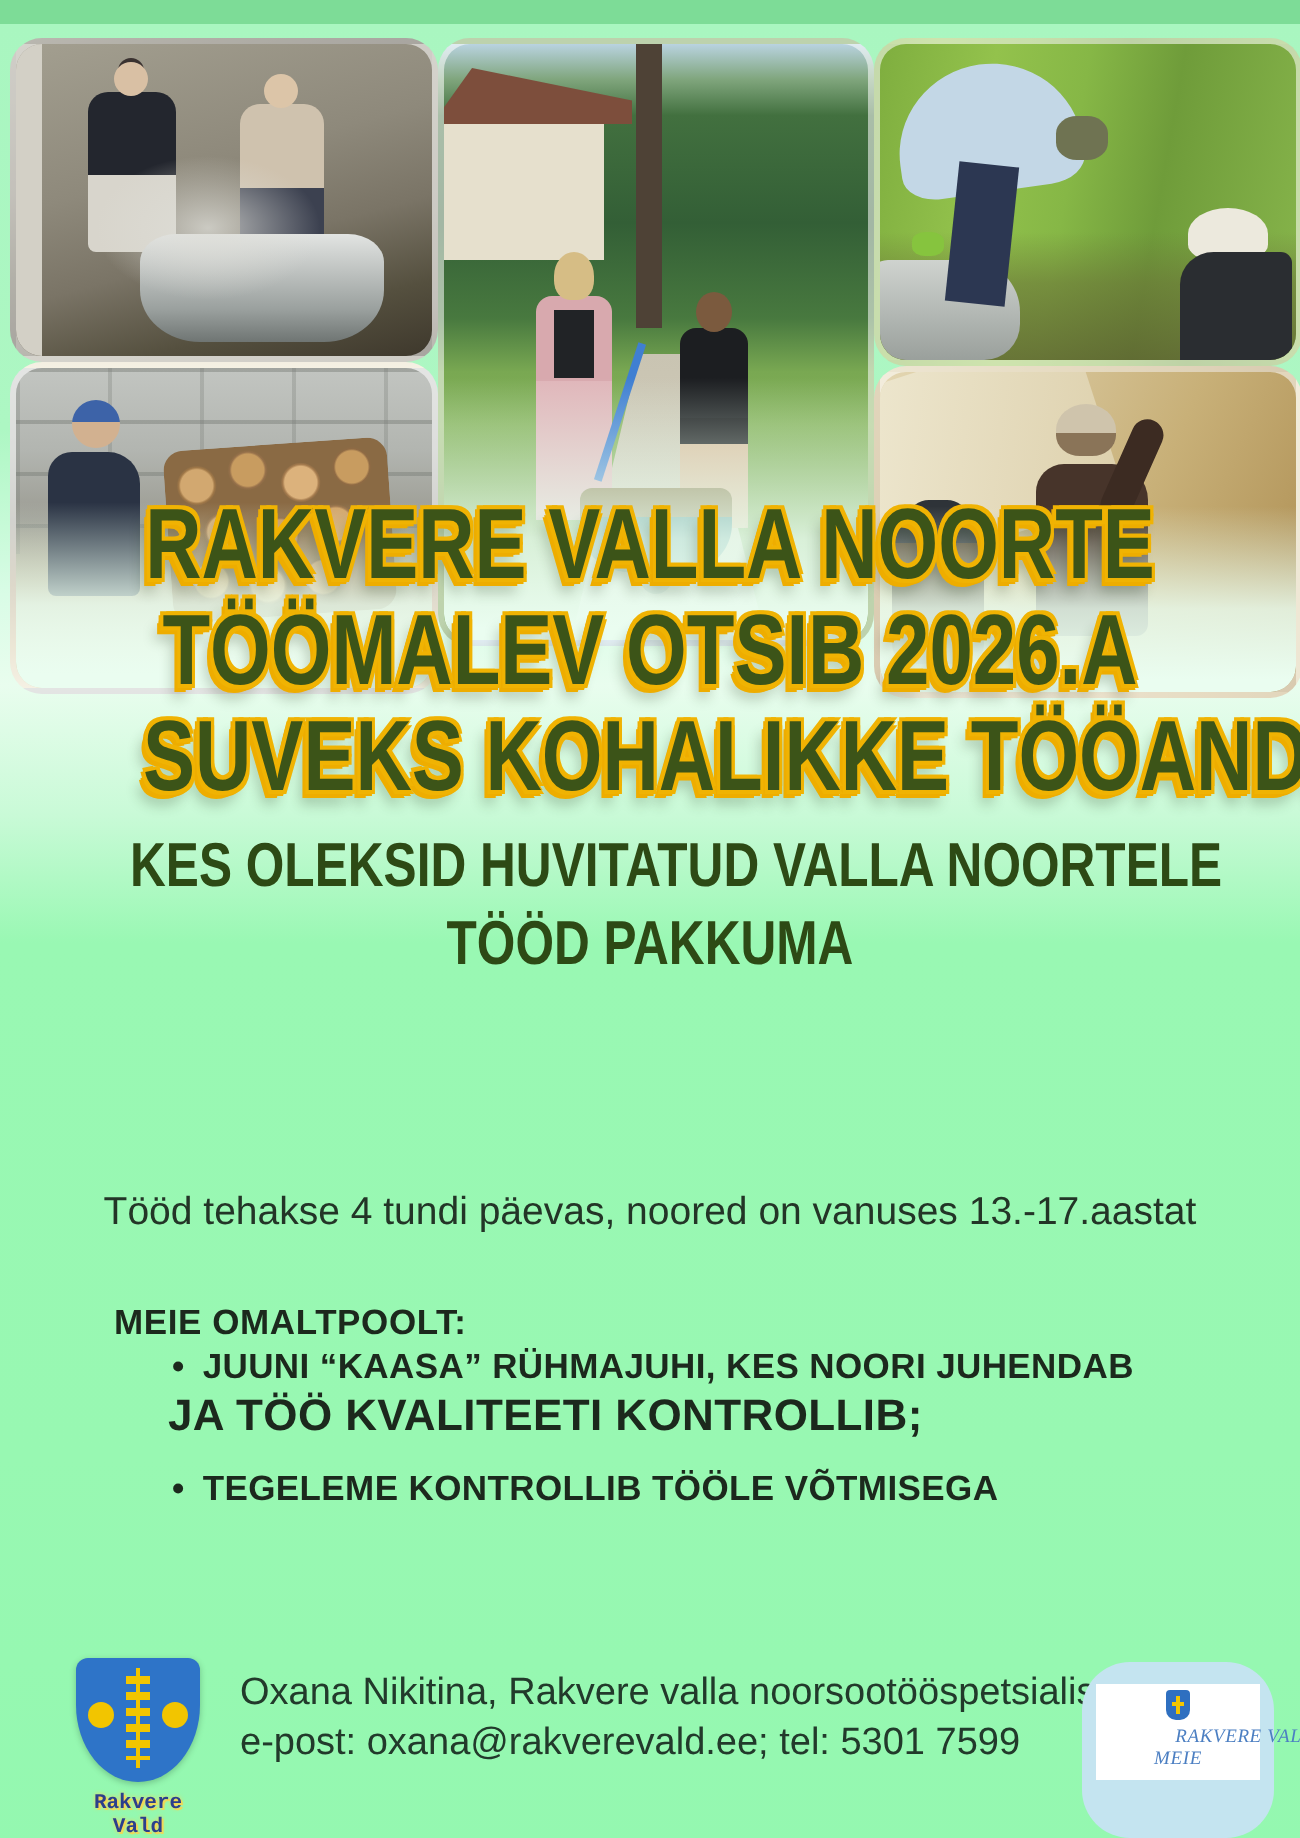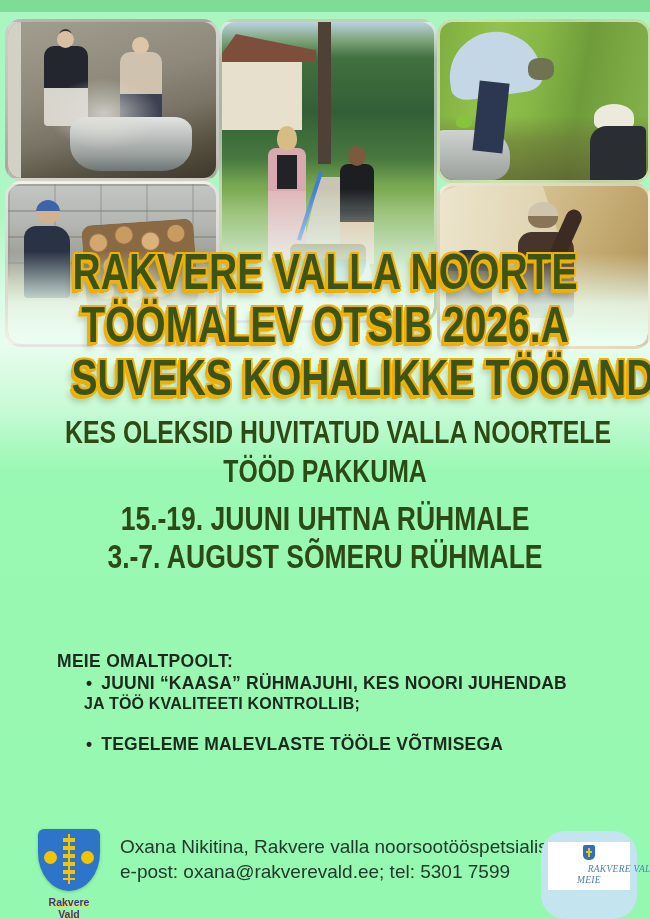--- a/index.html
+++ b/index.html
@@ -110,35 +110,35 @@
   .subtitle-block{top:401px;}
   .sub-line{font-size:31px;font-weight:700;line-height:39px;color:#2d4a15;white-space:nowrap;
     transform:scaleX(0.8);transform-origin:50% 50%;}
   .dates-block{top:487px;}
   .date-line{font-size:34px;font-weight:700;line-height:38px;color:#2d4a15;white-space:nowrap;
     transform:scaleX(0.78);transform-origin:50% 50%;}
   .info-line{position:absolute;left:0;top:583px;width:650px;text-align:center;
     font-size:19.5px;color:#233527;z-index:5;}
   .offer-heading{position:absolute;left:57px;top:639px;font-size:17.5px;font-weight:700;color:#1c291d;letter-spacing:0.3px;z-index:5;}
   .bullet-row{position:absolute;display:flex;gap:9px;font-size:17.5px;font-weight:700;color:#1c291d;letter-spacing:0.2px;white-space:nowrap;z-index:5;}
-  .bullet-cont{position:absolute;font-size:16px;font-weight:700;color:#1c291d;letter-spacing:0.2px;white-space:nowrap;z-index:5;}
+  .bullet-cont{position:absolute;font-size:22px;font-weight:700;color:#1c291d;letter-spacing:0.2px;white-space:nowrap;z-index:5;}
   #b1l1{left:86px;top:661px;} #b1l2{left:84px;top:683px;}
   #b2l1{left:86px;top:722px;} #b2l2{left:62px;top:744px;}
 
   
   .coat{position:absolute;left:37px;top:817px;width:64px;z-index:5;}
   .shield{position:relative;width:62px;height:62px;margin:0 auto;background:#2e74c8;
     border-radius:6px 6px 50% 50%/6px 6px 62% 62%;box-shadow:0 1px 3px rgba(0,40,20,0.25);}
   .wheat{position:absolute;left:50%;top:5px;width:14px;height:50px;transform:translateX(-50%);
     background:linear-gradient(#f2c500,#f2c500) 50% 0/2px 100% no-repeat,
       repeating-linear-gradient(180deg,#f2c500 0 4px,rgba(0,0,0,0) 4px 8px) 50% 4px/12px 42px no-repeat;}
   .berry{position:absolute;top:22px;width:13px;height:13px;border-radius:50%;background:#f2c500;}
   .berry.left{left:6px;} .berry.right{right:6px;}
   .coat-caption{margin-top:5px;text-align:center;font-size:10.5px;font-weight:700;color:#2b3f8c;
-    text-shadow:0 0 2px #ffd24a,1px 1px 0 rgba(255,210,74,0.8);}
+    text-shadow:0 0 2px #ffd24a,1px 1px 0 rgba(255,210,74,0.8);font-family:Liberation Mono, monospace;}
   .contact{position:absolute;left:120px;top:822px;z-index:5;font-size:19px;line-height:25px;color:#223a2b;text-align:left;}
   .badge{position:absolute;left:541px;top:819px;width:96px;height:88px;border-radius:24px;background:#c4e4f0;z-index:5;}
   .badge-inner{position:absolute;left:7px;top:11px;width:82px;height:48px;background:#ffffff;}
   .badge-shield{position:absolute;left:35px;top:3px;width:12px;height:15px;border-radius:2px 2px 5px 5px;
     background:linear-gradient(#f2c500,#f2c500) 50% 3px/2px 9px no-repeat,
       linear-gradient(#f2c500,#f2c500) 50% 6px/6px 2px no-repeat,#2e6fc0;}
   .badge-line{position:absolute;left:0;width:82px;text-align:center;
     font-family:"Liberation Serif","DejaVu Serif",serif;font-style:italic;font-size:9.5px;color:#4c7fc2;letter-spacing:0.3px;}
   #badge-line1{top:22px;padding-left:36px;} #badge-line2{top:33px;}
 </style>
@@ -187,35 +187,32 @@
     <div class="title-line">RAKVERE VALLA NOORTE</div>
     <div class="title-line">TÖÖMALEV OTSIB 2026.A</div>
     <div class="title-line">SUVEKS KOHALIKKE TÖÖANDJAID,</div>
   </div>
 
   <div class="center-block subtitle-block">
     <div class="sub-line">KES OLEKSID HUVITATUD VALLA NOORTELE</div>
     <div class="sub-line">TÖÖD PAKKUMA</div>
   </div>
 
-  <div class="center-block dates-block">
-    <div class="date-line">15.-19. JUUNI UHTNA RÜHMALE</div>
-    <div class="date-line">3.-7. AUGUST SÕMERU RÜHMALE</div>
-  </div>
-
+
+  <div class="info-line">Tööd tehakse 4 tundi päevas, noored on vanuses 13.-17.aastat</div>
 
   <div class="offer-heading">MEIE OMALTPOOLT:</div>
   <div id="b1l1" class="bullet-row">
     <span>•</span>
     <span>JUUNI “KAASA” RÜHMAJUHI, KES NOORI JUHENDAB</span>
   </div>
   <div id="b1l2" class="bullet-cont">JA TÖÖ KVALITEETI KONTROLLIB;</div>
   <div id="b2l1" class="bullet-row">
     <span>•</span>
-    <span>TEGELEME MALEVLASTE TÖÖLE VÕTMISEGA</span>
+    <span>TEGELEME KONTROLLIB TÖÖLE VÕTMISEGA</span>
   </div>
 
   <div class="coat">
     <div class="shield">
       <div class="wheat"></div>
       <div class="berry left"></div>
       <div class="berry right"></div>
     </div>
     <div class="coat-caption">Rakvere Vald</div>
   </div>

